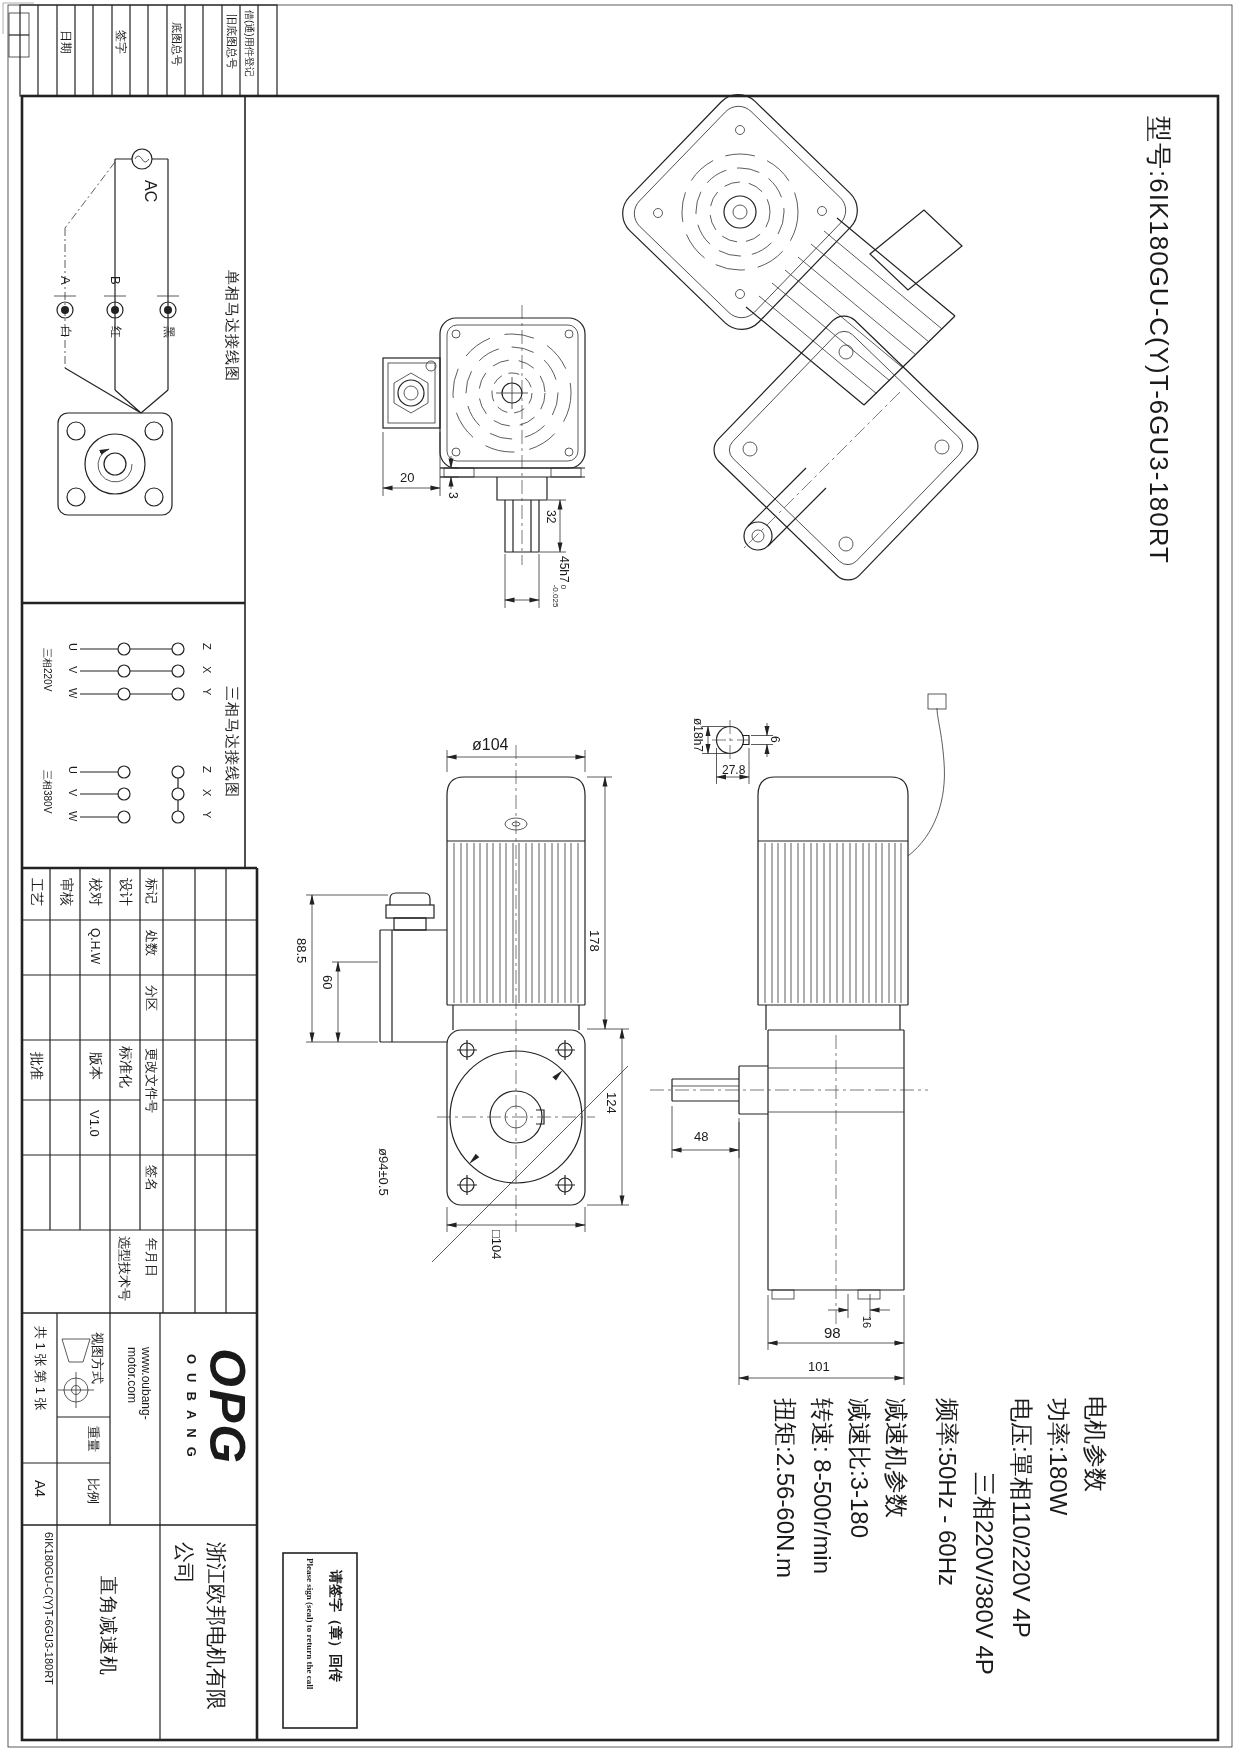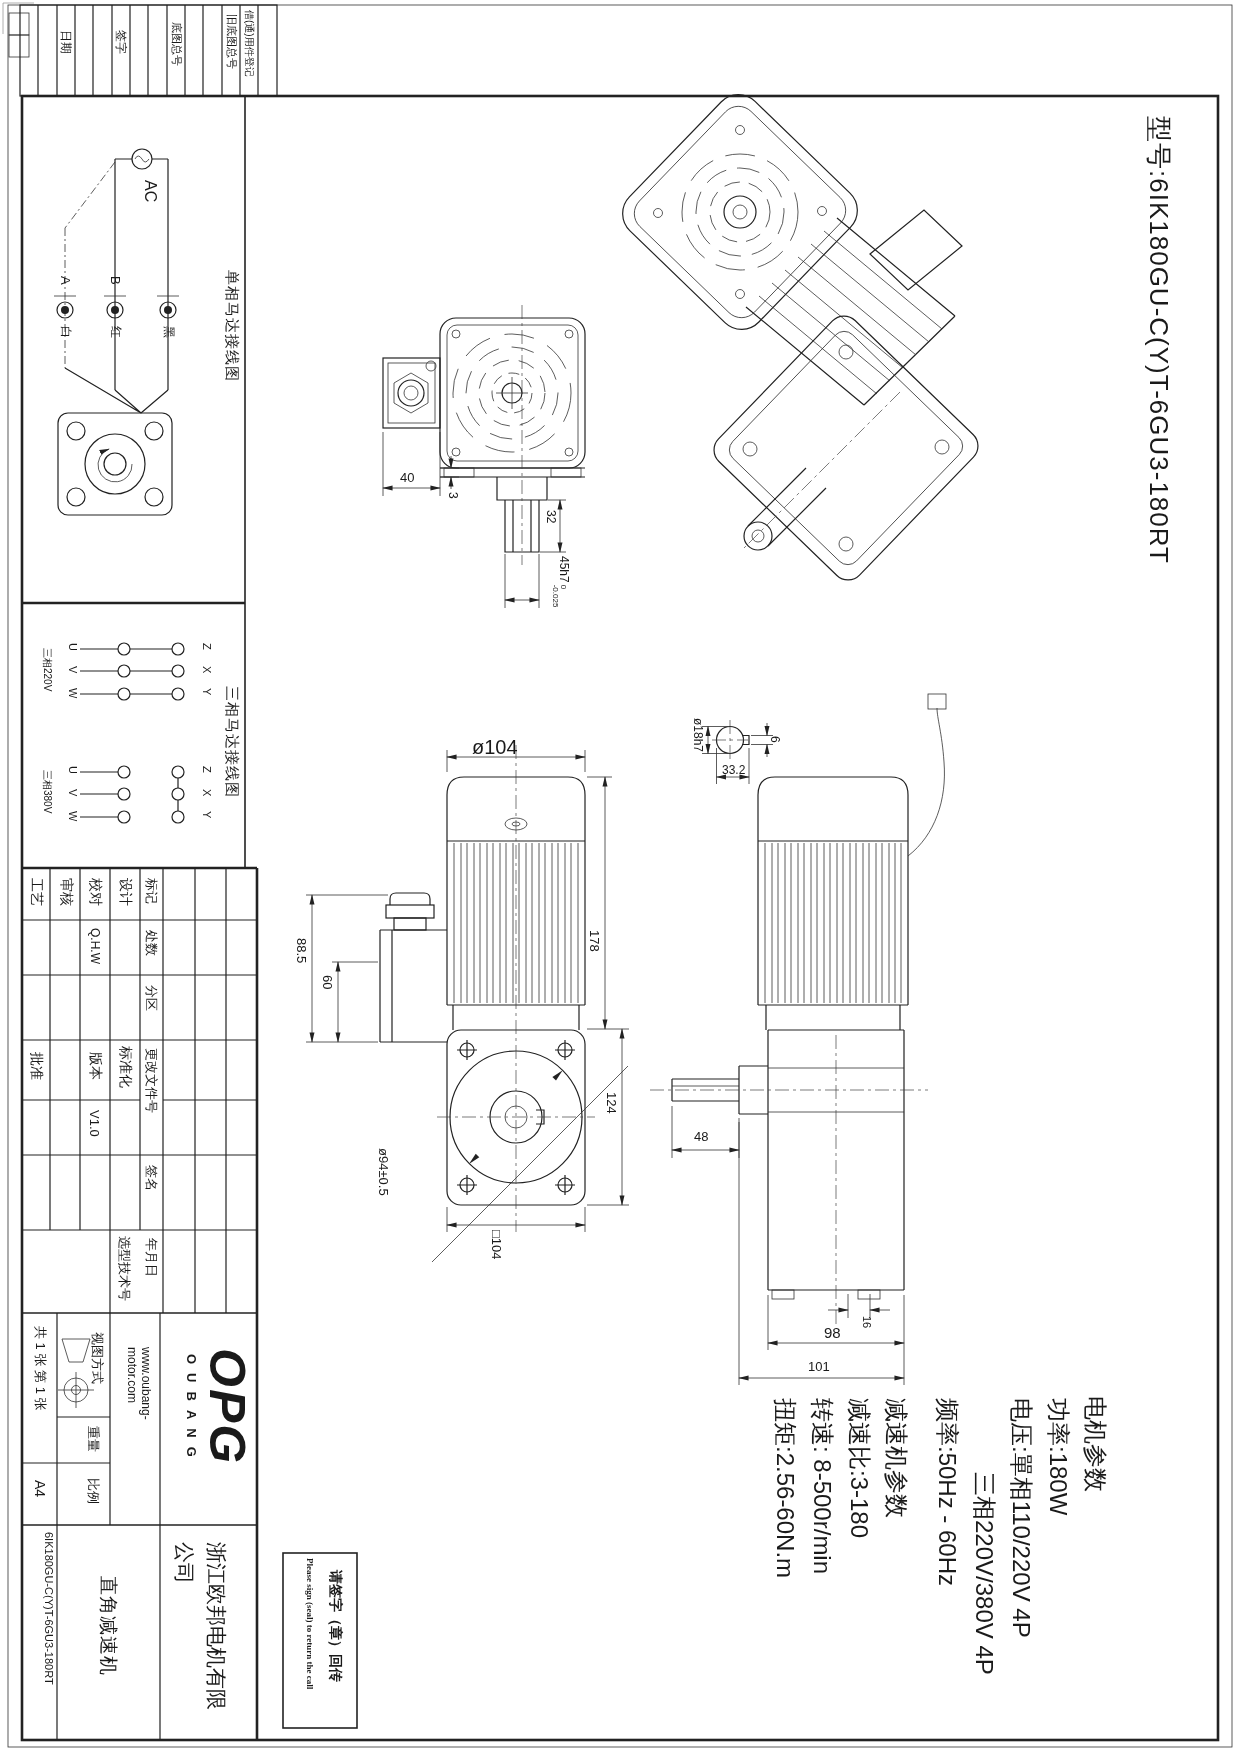--- a/index.html
+++ b/index.html
@@ -343,38 +343,38 @@
 <span class="t r" style="left:1070px;top:1398px;font-size:24px">功率:180W</span>
 <span class="t r" style="left:1033px;top:1398px;font-size:24px">电压:單相110/220V 4P</span>
 <span class="t r" style="left:996px;top:1472px;font-size:24px">三相220V/380V 4P</span>
 <span class="t r" style="left:959px;top:1398px;font-size:24px">频率:50Hz - 60Hz</span>
 
 <span class="t r" style="left:908px;top:1398px;font-size:24px">减速机参数</span>
 <span class="t r" style="left:871px;top:1398px;font-size:24px">减速比:3-180</span>
 <span class="t r" style="left:834px;top:1398px;font-size:24px">转速: 8-500r/min</span>
 <span class="t r" style="left:797px;top:1398px;font-size:24px">扭矩:2.56-60N.m</span>
 
-<span class="t" style="left:400px;top:471px;font-size:13px">40</span>
+<span class="t" style="left:400px;top:471px;font-size:13px">20</span>
 <span class="t r" style="left:459px;top:492px;font-size:12px">3</span>
 <span class="t r" style="left:557px;top:510px;font-size:12px">32</span>
 <span class="t r" style="left:570px;top:556px;font-size:12px"><span>45h7</span><span class="tol">
         <span>0</span>
         <span>-0.025</span>
       </span></span>
 
-<span class="t" style="left:472px;top:737px;font-size:20px">ø104</span>
+<span class="t" style="left:472px;top:737px;font-size:16px">ø104</span>
 <span class="t r" style="left:601px;top:930px;font-size:13px">178</span>
 <span class="t r" style="left:308px;top:938px;font-size:13px">88.5</span>
 <span class="t r" style="left:334px;top:975px;font-size:13px">60</span>
 <span class="t r" style="left:618px;top:1092px;font-size:13px">124</span>
 <span class="t r" style="left:390px;top:1148px;font-size:13px">ø94±0.5</span>
 <span class="t r" style="left:503px;top:1230px;font-size:13px">□104</span>
 
 <span class="t r" style="left:704px;top:718px;font-size:12px">ø18h7</span>
-<span class="t" style="left:722px;top:764px;font-size:12px">33.2</span>
+<span class="t" style="left:722px;top:764px;font-size:12px">27.8</span>
 <span class="t r" style="left:781px;top:736px;font-size:12px">6</span>
 
 <span class="t" style="left:694px;top:1130px;font-size:13px">48</span>
 <span class="t r" style="left:872px;top:1316px;font-size:11px">16</span>
 <span class="t" style="left:824px;top:1325px;font-size:15px">98</span>
 <span class="t" style="left:808px;top:1360px;font-size:13px">101</span>
 
 </div>
 
 </body></html>

